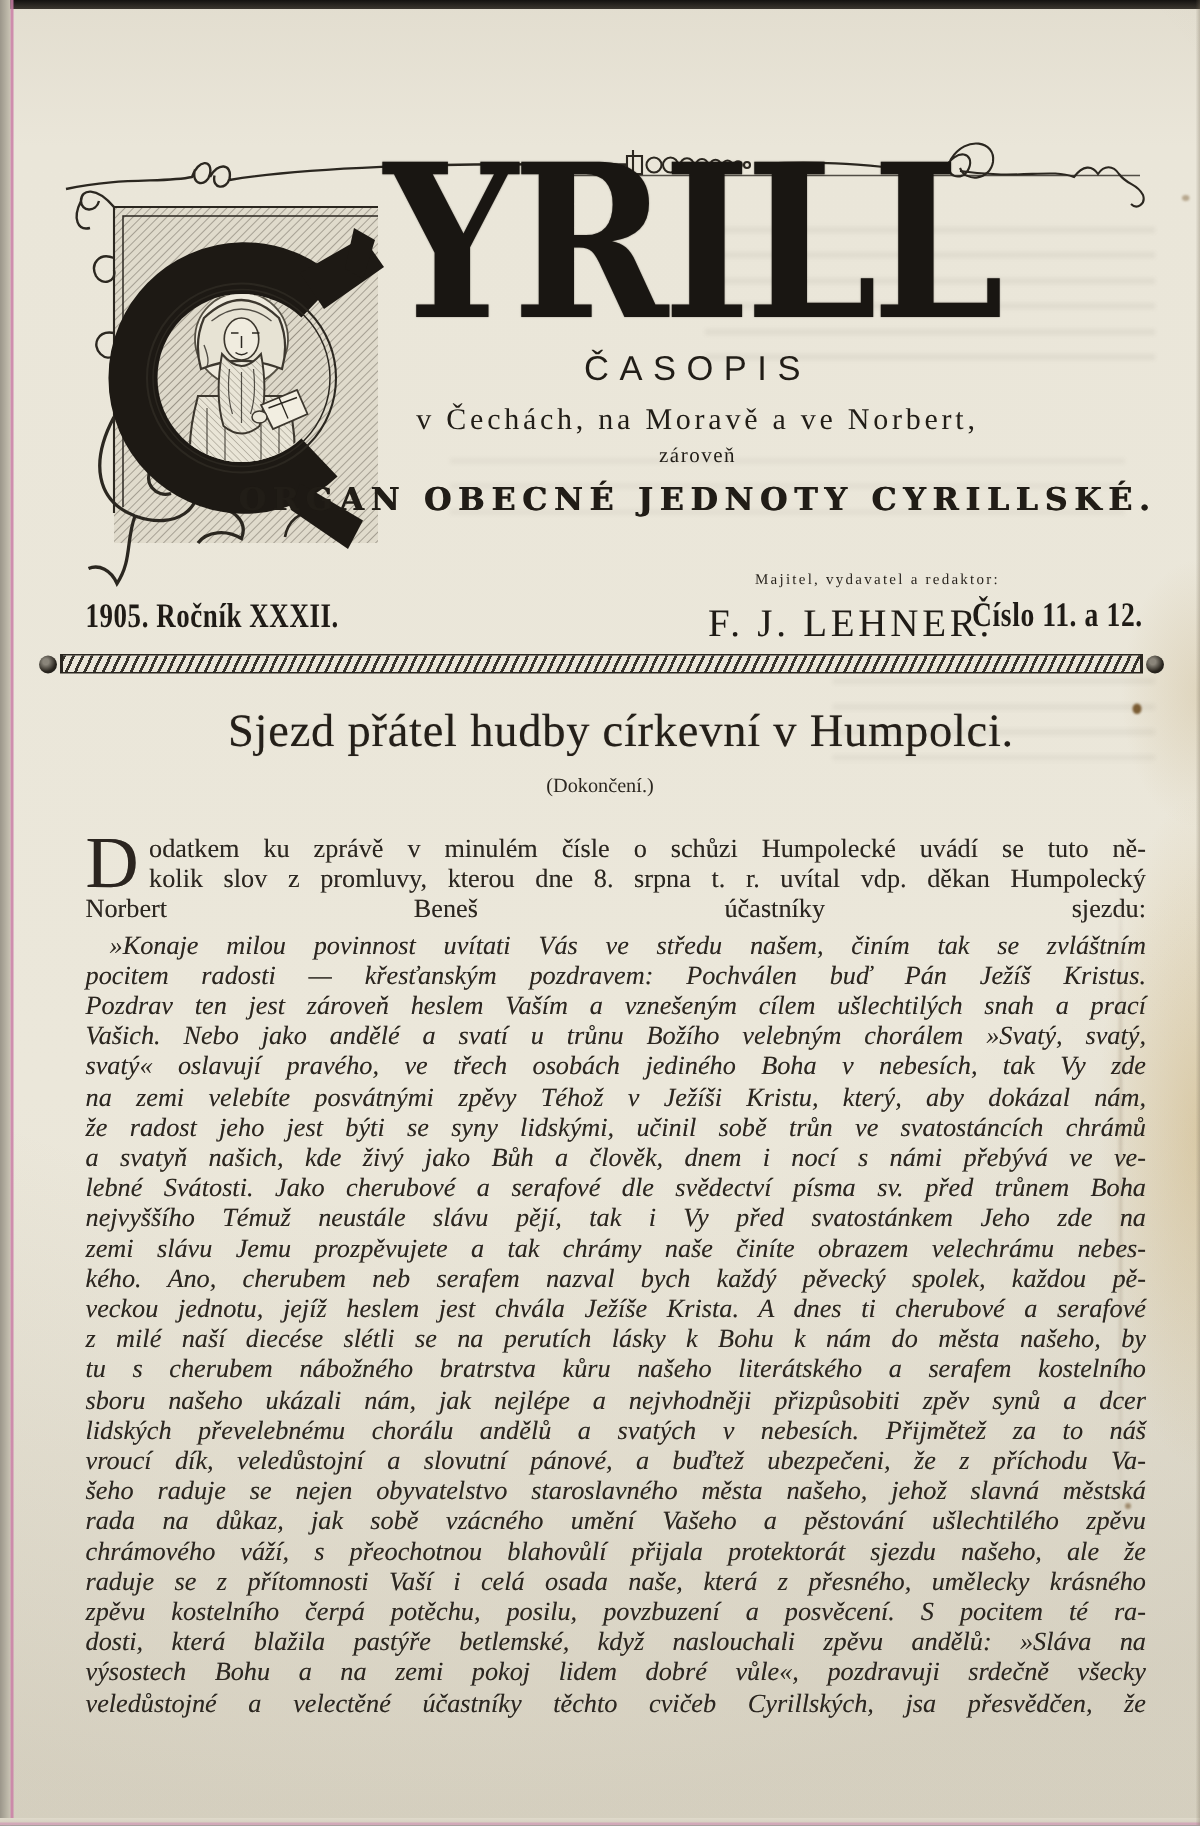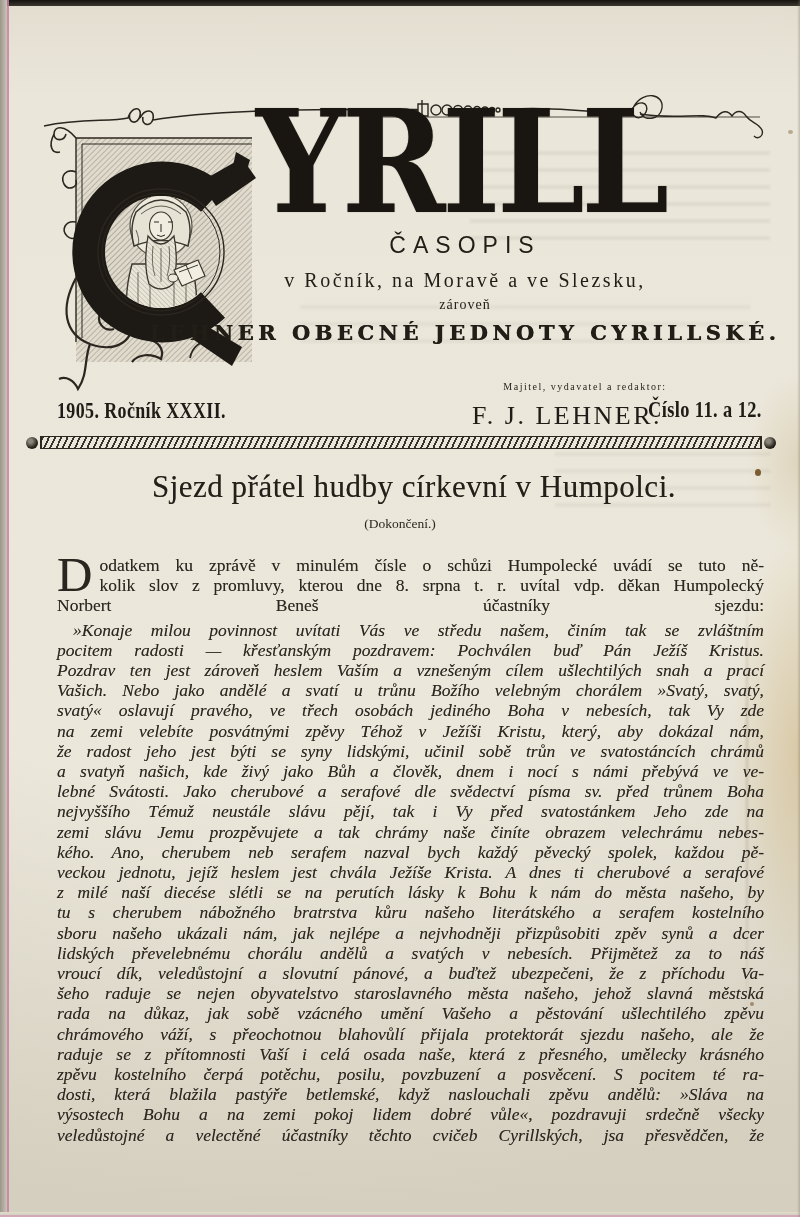--- a/index.html
+++ b/index.html
@@ -148,23 +148,23 @@
       <path d="M107,144 q-2,18 2,30 M115,146 v34 M123,144 q2,18 -2,30" class="ink" stroke-width=".8" opacity=".8"></path>
       <path d="M128,168 L152,158 L159,174 L136,184 Z" fill="#f2eee1" stroke="#3c372e" stroke-width="1.2"></path>
       <path d="M140,163 l6,14 M133,170 l19,-7" class="ink" stroke-width=".9"></path>
       <ellipse cx="127" cy="176" rx="5" ry="4" fill="#ece8da" stroke="#3c372e" stroke-width="1"></ellipse>
     </g>
   </svg>
 
   <div class="yrill">YRILL</div>
   <div class="mast-center">
     <div class="casopis">ČASOPIS</div>
-    <div class="region">v Ročník, na Moravě a ve Slezsku,</div>
+    <div class="region">v Čechách, na Moravě a ve Norbert,</div>
     <div class="zaroven">zároveň</div>
-    <div class="organ">LEHNER OBECNÉ JEDNOTY CYRILLSKÉ.</div>
+    <div class="organ">ORGAN OBECNÉ JEDNOTY CYRILLSKÉ.</div>
   </div>
   <div class="majitel">Majitel, vydavatel a redaktor:</div>
   <div class="year-vol">1905. Ročník XXXII.</div>
   <div class="editor">F. J. LEHNER.</div>
   <div class="issue">Číslo 11. a 12.</div>
 
   <div class="rule">
     <span class="rosette"></span>
     <span class="hatch"></span>
     <span class="rosette"></span>

